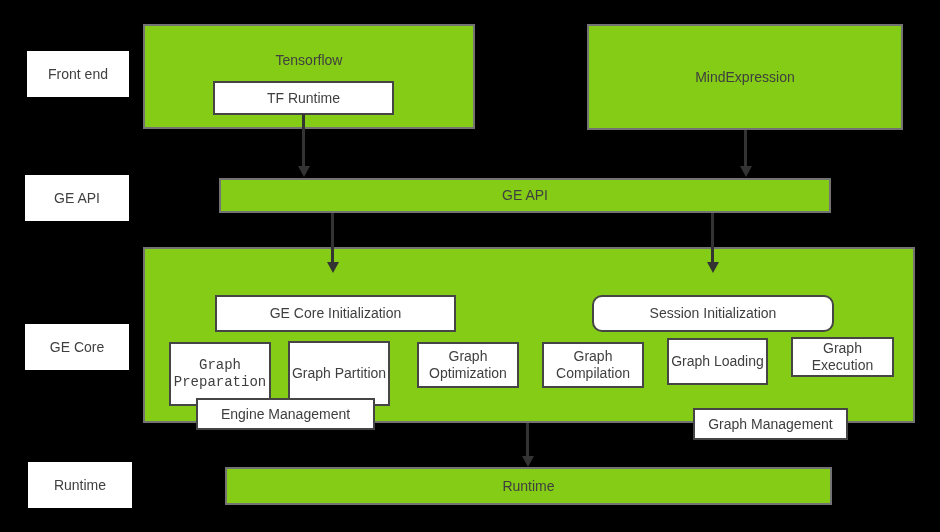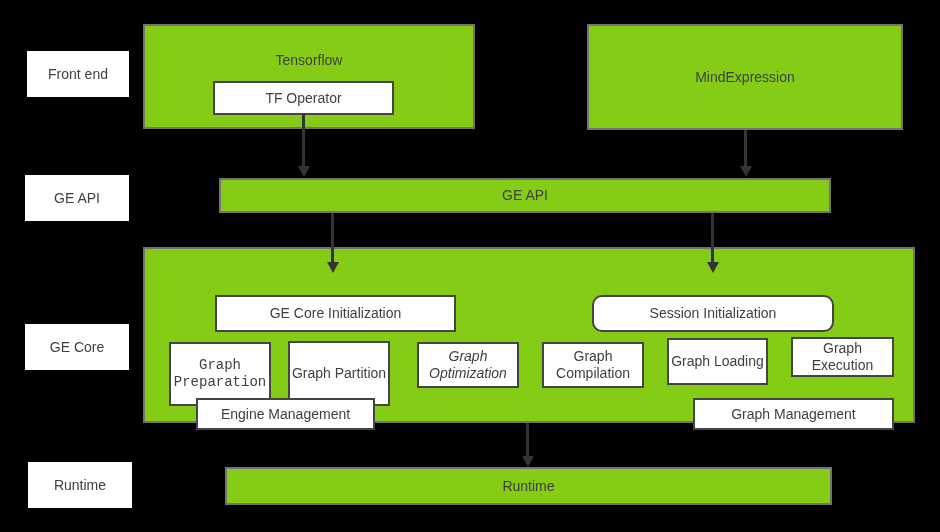--- a/index.html
+++ b/index.html
@@ -71,27 +71,27 @@
     align-items: center;
     justify-content: center;
     text-align: center;
     line-height: 17px;
     margin-top: 19px;
   }
   #ge-core-init   { left: 70px;  top: 27px;  width: 241px; height: 37px; }
   #session-init   { left: 447px; top: 27px;  width: 242px; height: 37px; border-radius: 10px; }
   #graph-preparation  { left: 24px;  top: 74px; width: 102px; height: 64px; font-family: Liberation Mono, monospace; }
   #graph-partition    { left: 143px; top: 73px; width: 102px; height: 65px; }
-  #graph-optimization { left: 272px; top: 74px; width: 102px; height: 46px; font-style: italic; }
+  #graph-optimization { left: 272px; top: 74px; width: 102px; height: 46px; }
   #graph-compilation  { left: 397px; top: 74px; width: 102px; height: 46px; }
   #graph-loading      { left: 522px; top: 70px; width: 101px; height: 47px; }
   #graph-execution    { left: 646px; top: 69px; width: 103px; height: 40px; }
   #engine-management   { left: 51px;  top: 130px; width: 179px; height: 32px; }
   #operator-management { left: 296px; top: 130px; width: 180px; height: 32px; }
-  #graph-management    { left: 548px; top: 130px; width: 201px; height: 32px; }
+  #graph-management    { left: 548px; top: 140px; width: 155px; height: 32px; }
 
   
   #runtime-bar { left: 225px; top: 467px; width: 607px; height: 38px; }
 
   
   .arrow-line {
     position: absolute;
     width: 3px;
     background: #333333;
     z-index: 5;
@@ -122,21 +122,21 @@
 <div id="stage">
 
   <div id="lbl-front-end" class="side-label">Front end</div>
   <div id="lbl-ge-api" class="side-label">GE API</div>
   <div id="lbl-ge-core" class="side-label">GE Core</div>
   <div id="lbl-runtime" class="side-label">Runtime</div>
 
   <div id="tensorflow-box" class="box">
     <div id="tensorflow-title">Tensorflow</div>
     <div id="tf-adapter-box">
-      <span>TF Operator</span>
+      <span>TF Runtime</span>
     </div>
   </div>
   <div id="mindexpression-box" class="box">
     <span>MindExpression</span>
   </div>
 
   <div id="ge-api-bar" class="box">
     <span>GE API</span>
   </div>
 

